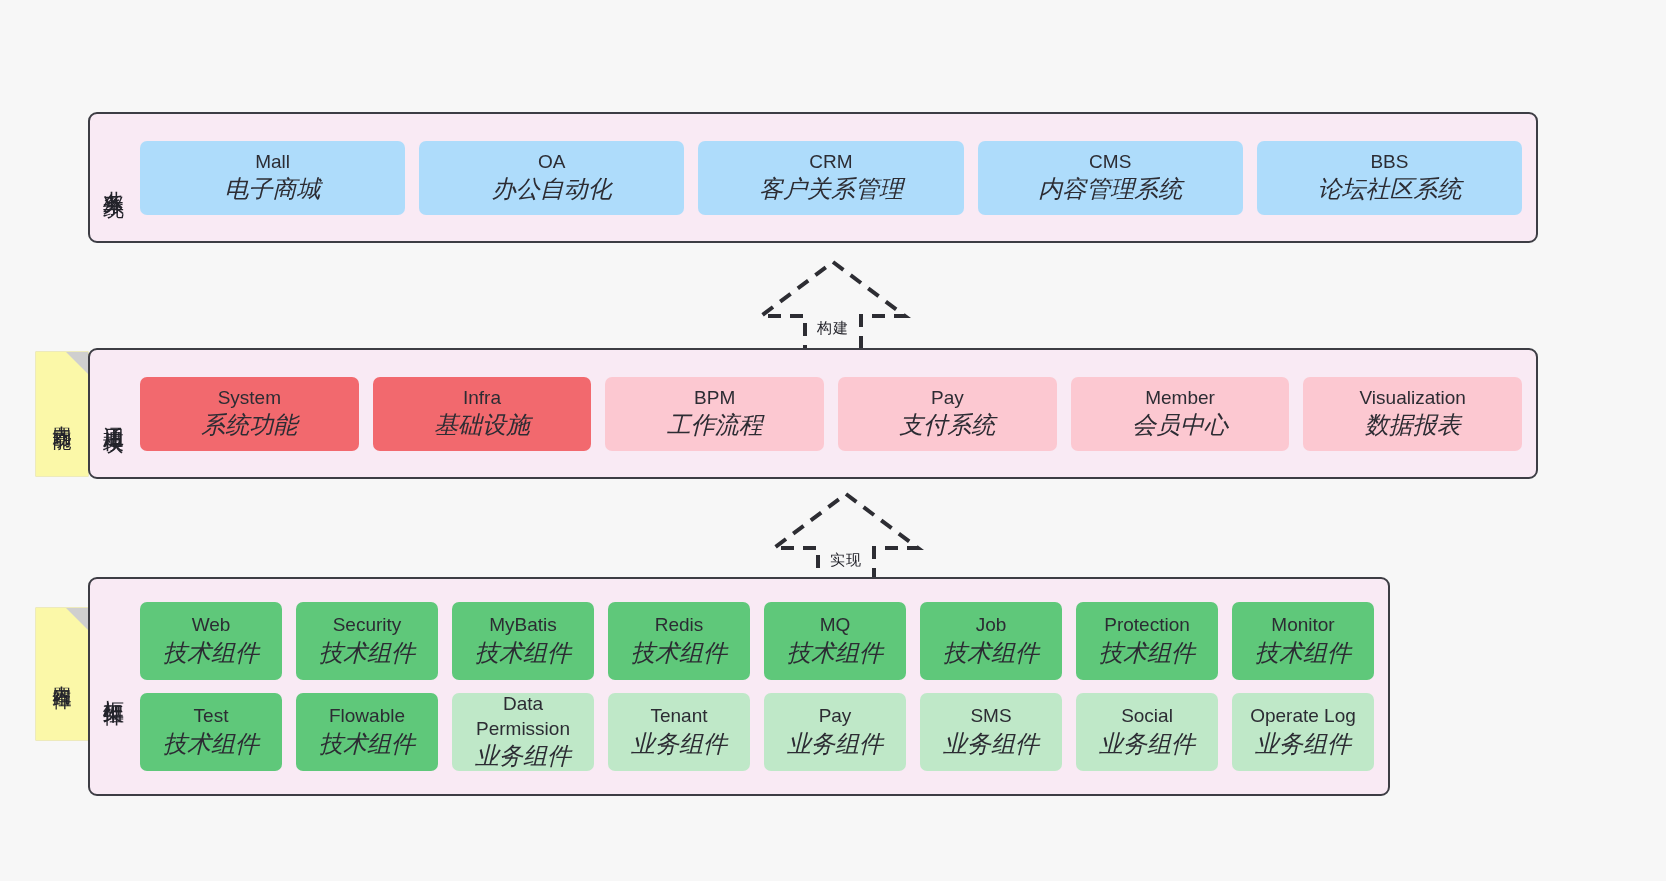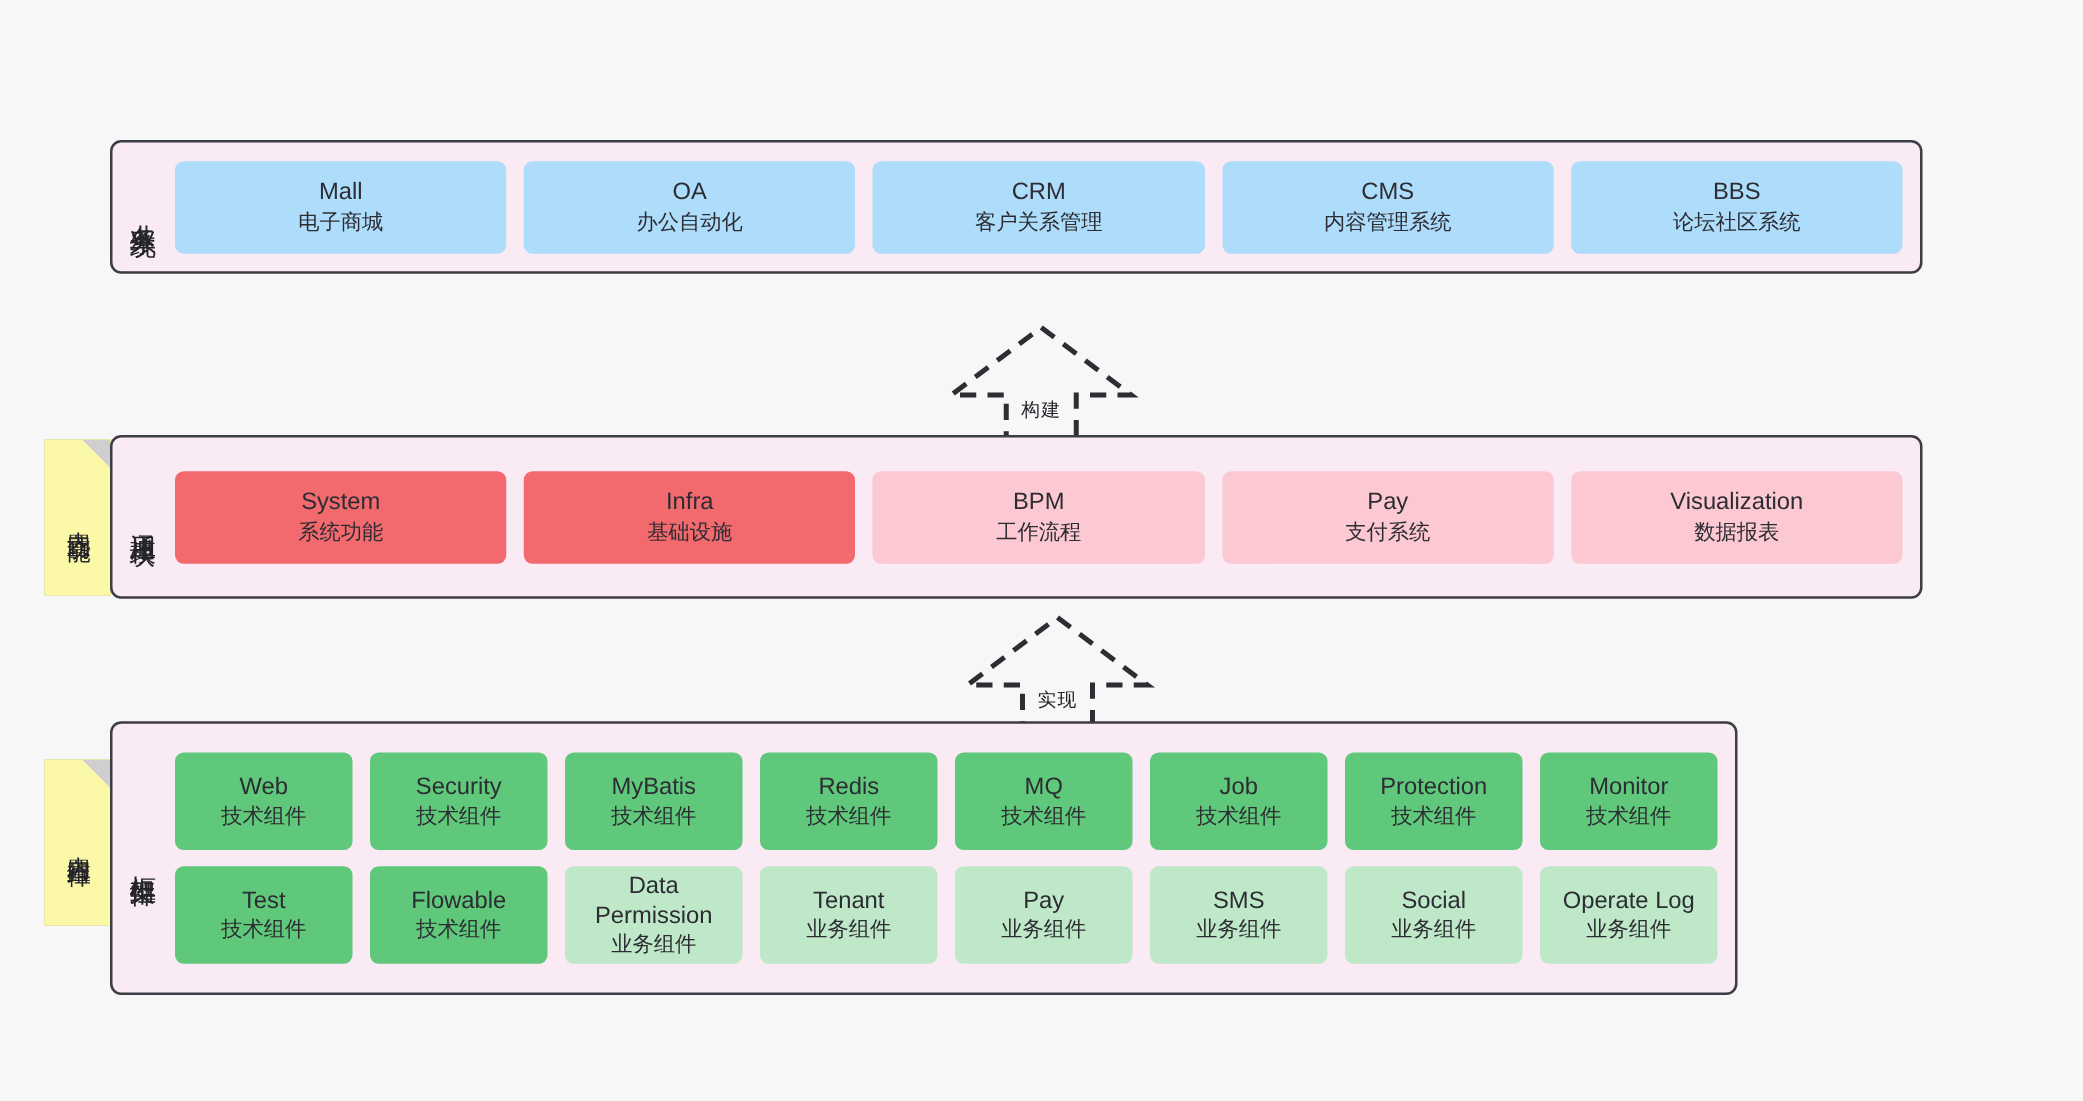--- a/index.html
+++ b/index.html
@@ -52,31 +52,31 @@
     display: flex;
     flex-direction: column;
     align-items: center;
     justify-content: center;
     text-align: center;
     color: #2c2c33;
     line-height: 1.28;
     padding: 4px 4px;
   }
   .card .en { font-size: 19px; }
-  .card .cn { font-size: 17px; }
+  .card .cn { font-size: 24px; font-style: italic; }
 
   
   .c-blue      { background: #aedcfb; }
   .c-red       { background: #f2696e; }
   .c-pink      { background: #fcc8d1; }
   .c-green     { background: #5fc87a; }
   .c-greenlite { background: #bfe8c8; }
 
   
-  #layer-business { left: 88px;  top: 112px; width: 1450px; height: 107px; }
+  #layer-business { left: 88px;  top: 112px; width: 1450px; height: 131px; }
   #layer-business .card { height: 74px; }
 
   #layer-module   { left: 88px;  top: 348px; width: 1450px; height: 131px; }
   #layer-module .card { height: 74px; }
 
   #layer-framework{ left: 88px;  top: 577px; width: 1302px; height: 219px; }
   #layer-framework .card { height: 78px; }
   #layer-framework .layer-body { gap: 13px; }
 
   
@@ -184,20 +184,24 @@
         </div>
         <div class="card c-pink">
           <span class="en">BPM</span>
           <span class="cn">工作流程</span>
         </div>
         <div class="card c-pink">
           <span class="en">Pay</span>
           <span class="cn">支付系统</span>
         </div>
         <div class="card c-pink">
+          <span class="en">Member</span>
+          <span class="cn">会员中心</span>
+        </div>
+        <div class="card c-pink">
           <span class="en">Visualization</span>
           <span class="cn">数据报表</span>
         </div>
       </div>
     </div>
   </div>
 
   <div class="arrow" id="arrow-impl">
     <svg viewBox="0 0 152 96" preserveAspectRatio="none">
       <path d="M76 4 L148 58 L104 58 L104 94 L48 94 L48 58 L4 58 Z" fill="none" stroke="#2d2d33" stroke-width="4" stroke-dasharray="13 9" stroke-linejoin="miter"></path>

